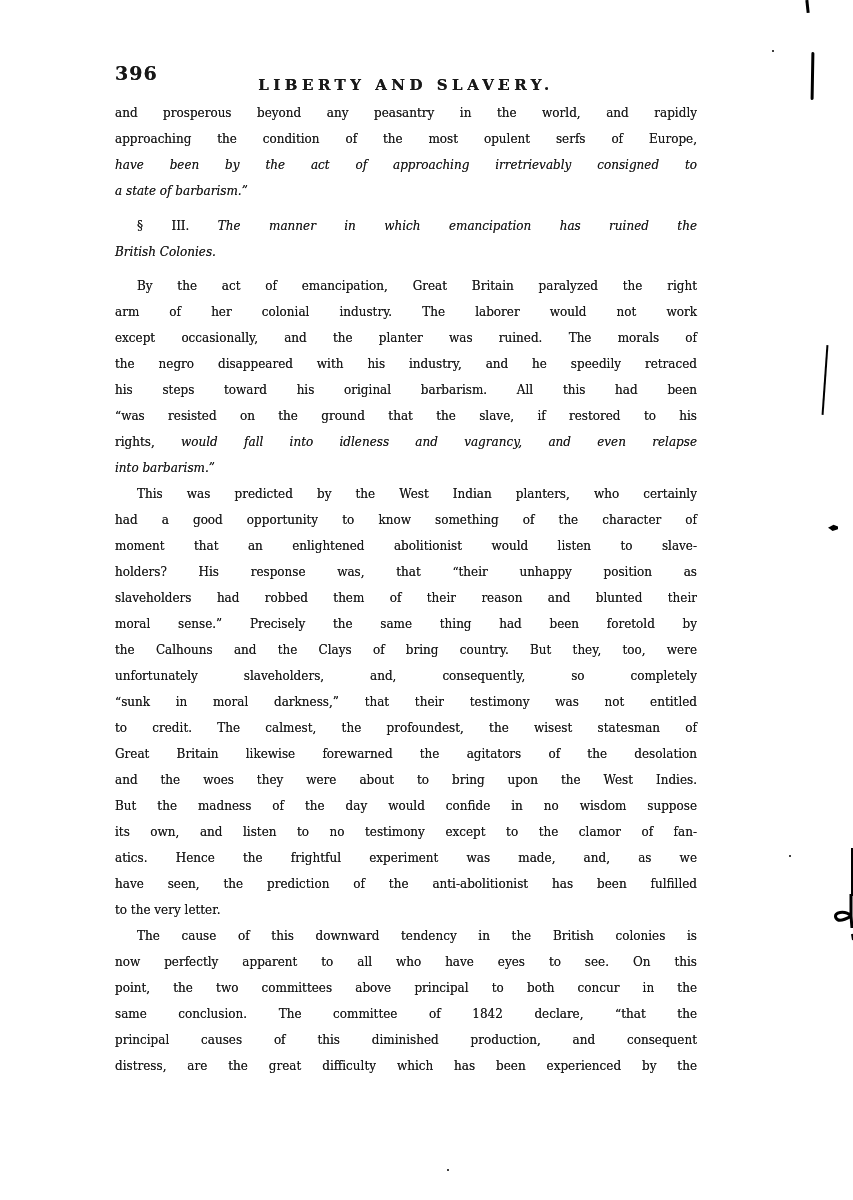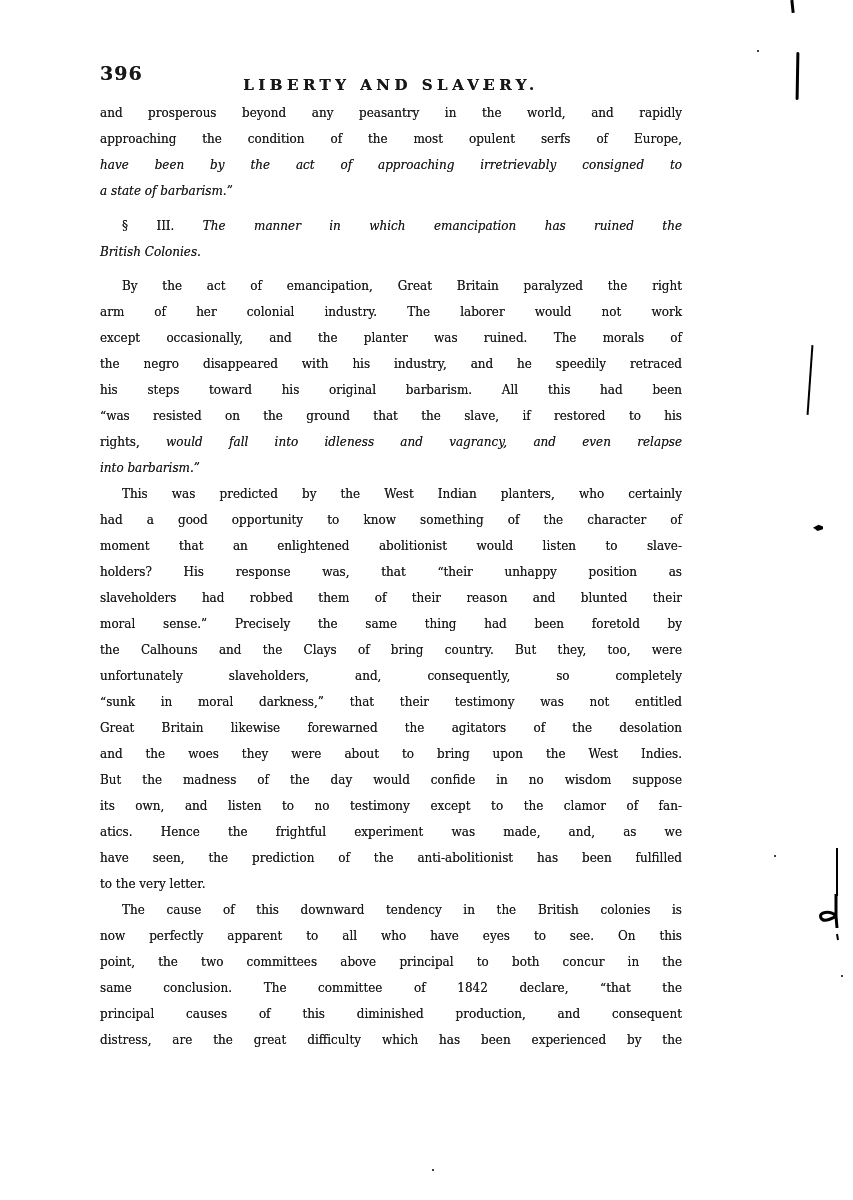--- a/index.html
+++ b/index.html
@@ -4,21 +4,21 @@
 <style>
   html,body{margin:0;padding:0;}
   body{
     width:853px;height:1200px;
     background:#ffffff;
     position:relative;
     overflow:hidden;
     font-family:"DejaVu Serif", serif;
     color:#181818;
   }
-  .scan-page{position:absolute;inset:0;}
+  .scan-page{position:absolute;inset:0;margin-left:15px;}
   .header-row{
     position:absolute;left:100px;width:582px;top:60px;height:26px;
   }
   .page-number{
     position:absolute;left:0;top:2px;
     font-size:19px;font-weight:700;letter-spacing:1px;
     text-shadow:0 0 0.5px rgba(0,0,0,.75);
   }
   .running-title{
     position:absolute;left:0;right:0;top:16px;
@@ -84,20 +84,21 @@
       <div class="paragraph">
         <div class="line indent"><span>This was predicted by the West Indian planters, who certainly</span></div>
         <div class="line"><span>had a good opportunity to know something of the character of</span></div>
         <div class="line"><span>moment that an enlightened abolitionist would listen to slave-</span></div>
         <div class="line"><span>holders? His response was, that “their unhappy position as</span></div>
         <div class="line"><span>slaveholders had robbed them of their reason and blunted their</span></div>
         <div class="line"><span>moral sense.” Precisely the same thing had been foretold by</span></div>
         <div class="line"><span>the Calhouns and the Clays of bring country. But they, too, were</span></div>
         <div class="line"><span>unfortunately slaveholders, and, consequently, so completely</span></div>
         <div class="line"><span>“sunk in moral darkness,” that their testimony was not entitled</span></div>
+        <div class="line"><span>to credit. The calmest, the profoundest, the wisest statesman of</span></div>
         <div class="line"><span>Great Britain likewise forewarned the agitators of the desolation</span></div>
         <div class="line"><span>and the woes they were about to bring upon the West Indies.</span></div>
         <div class="line"><span>But the madness of the day would confide in no wisdom suppose</span></div>
         <div class="line"><span>its own, and listen to no testimony except to the clamor of fan-</span></div>
         <div class="line"><span>atics. Hence the frightful experiment was made, and, as we</span></div>
         <div class="line"><span>have seen, the prediction of the anti-abolitionist has been fulfilled</span></div>
         <div class="line line-last"><span>to the very letter.</span></div>
       </div>
       <div class="paragraph">
         <div class="line indent"><span>The cause of this downward tendency in the British colonies is</span></div>

